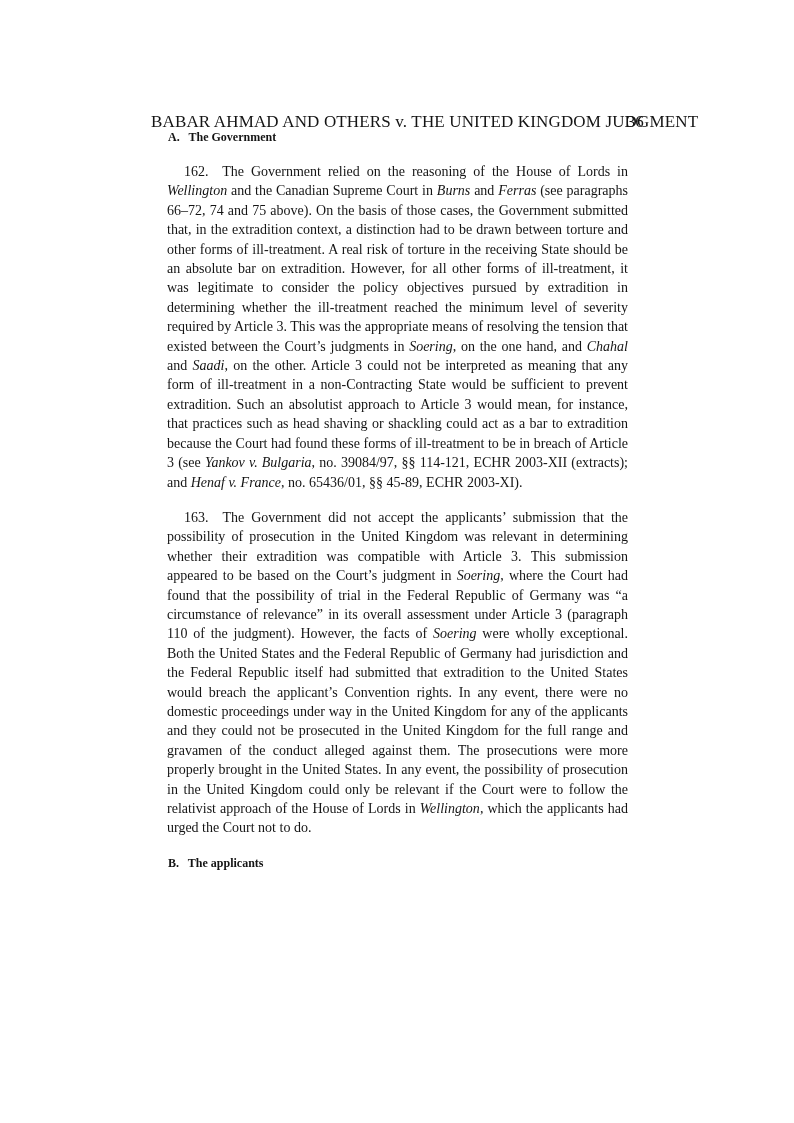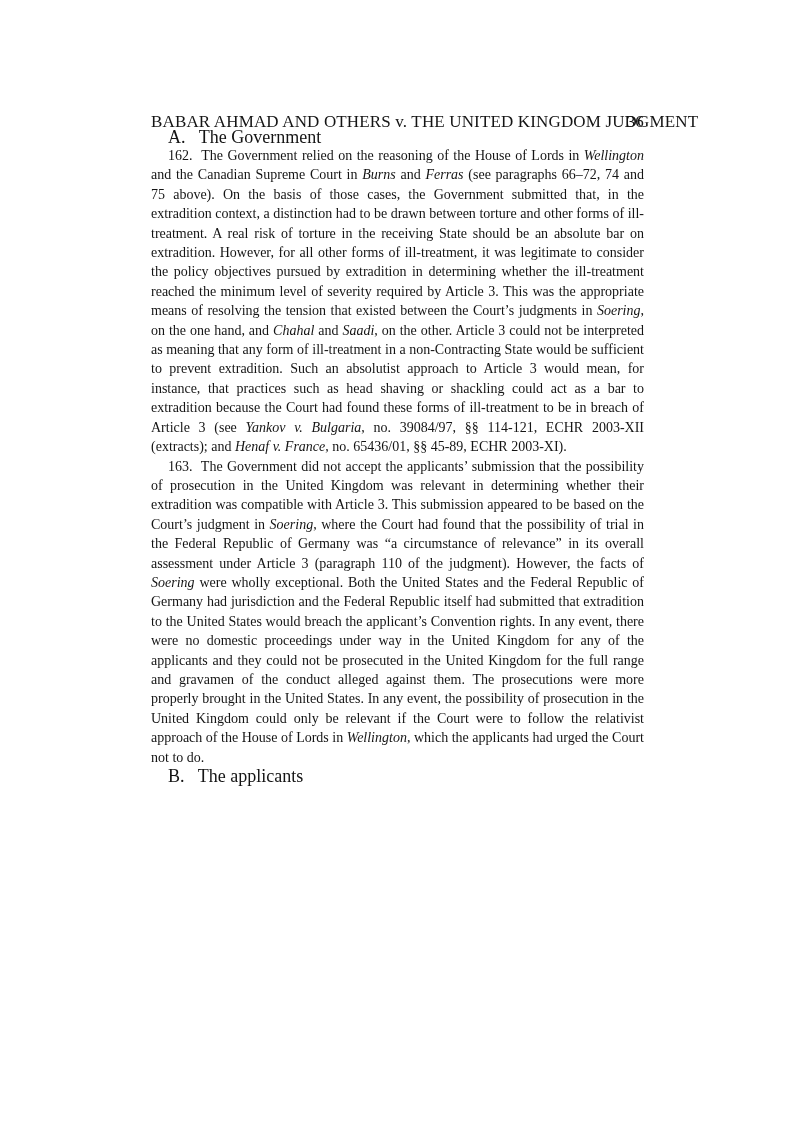--- a/index.html
+++ b/index.html
@@ -25,30 +25,30 @@
     line-height: 13px;
     letter-spacing: 0.15px;
     white-space: nowrap;
   }
   .page-num {
     position: absolute;
     right: 0;
     top: 0;
   }
   h2.section-heading {
-    font-size: 18px;
-    font-weight: normal;
+    font-size: 12px;
+    font-weight: bold;
     margin: 0;
     padding-left: 17px;
     line-height: 18px;
   }
   .heading-a { margin-top: 26px; margin-bottom: 14px; }
   .heading-b { margin-top: 27px; margin-bottom: 16px; }
   p.body-para {
-    margin: 0;
+    margin: 16px;
     font-size: 14px;
     line-height: 19.4px;
     text-align: justify;
     text-indent: 17px;
   }
   p.body-para .it { font-style: italic; }
 </style>
 </head>
 <body>
 

